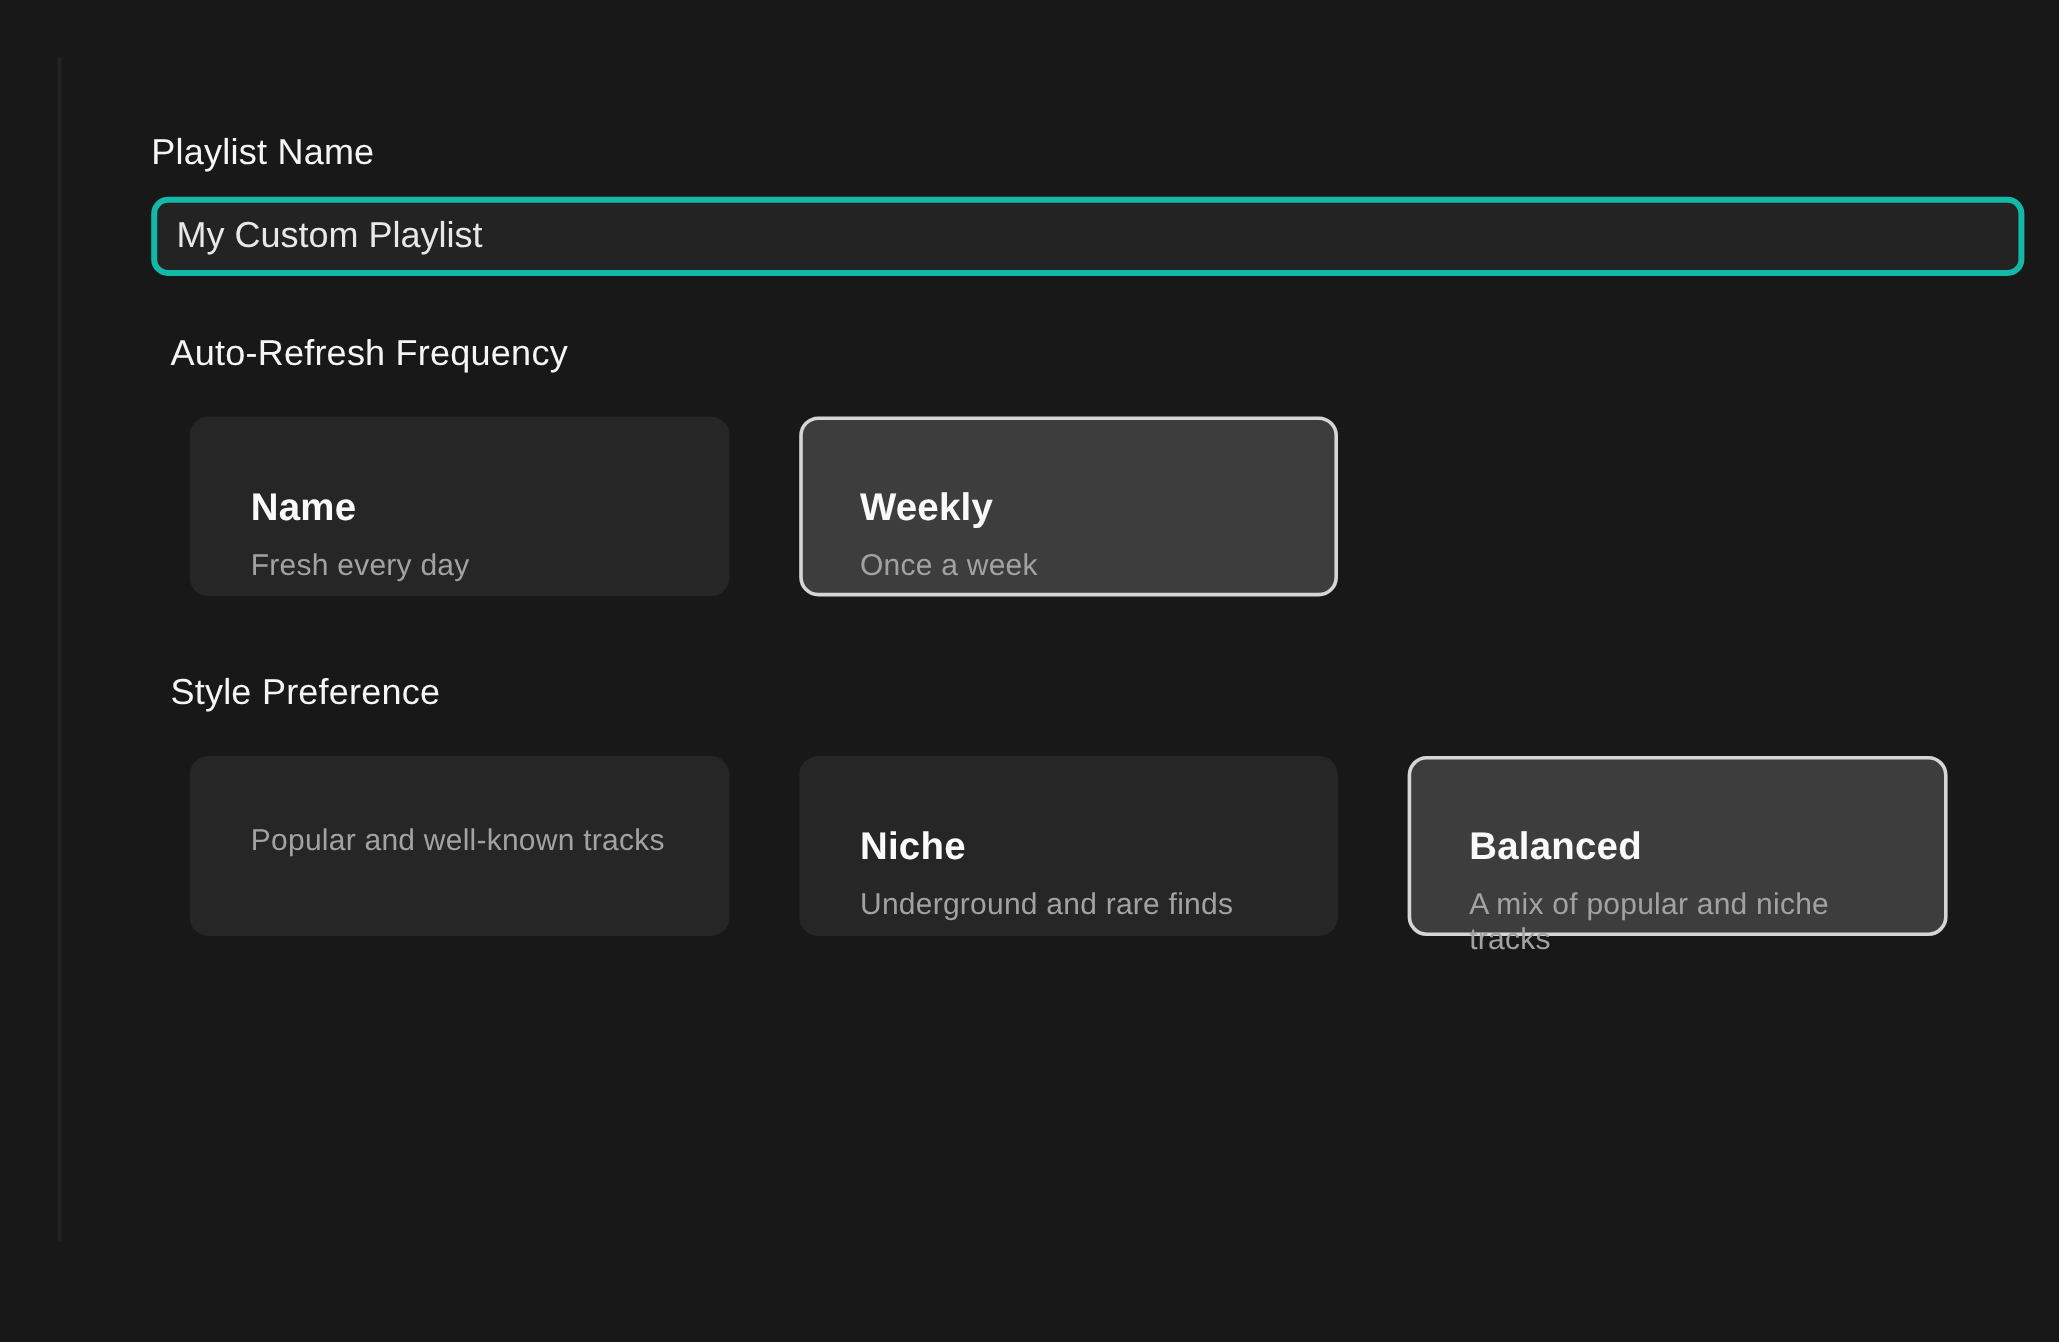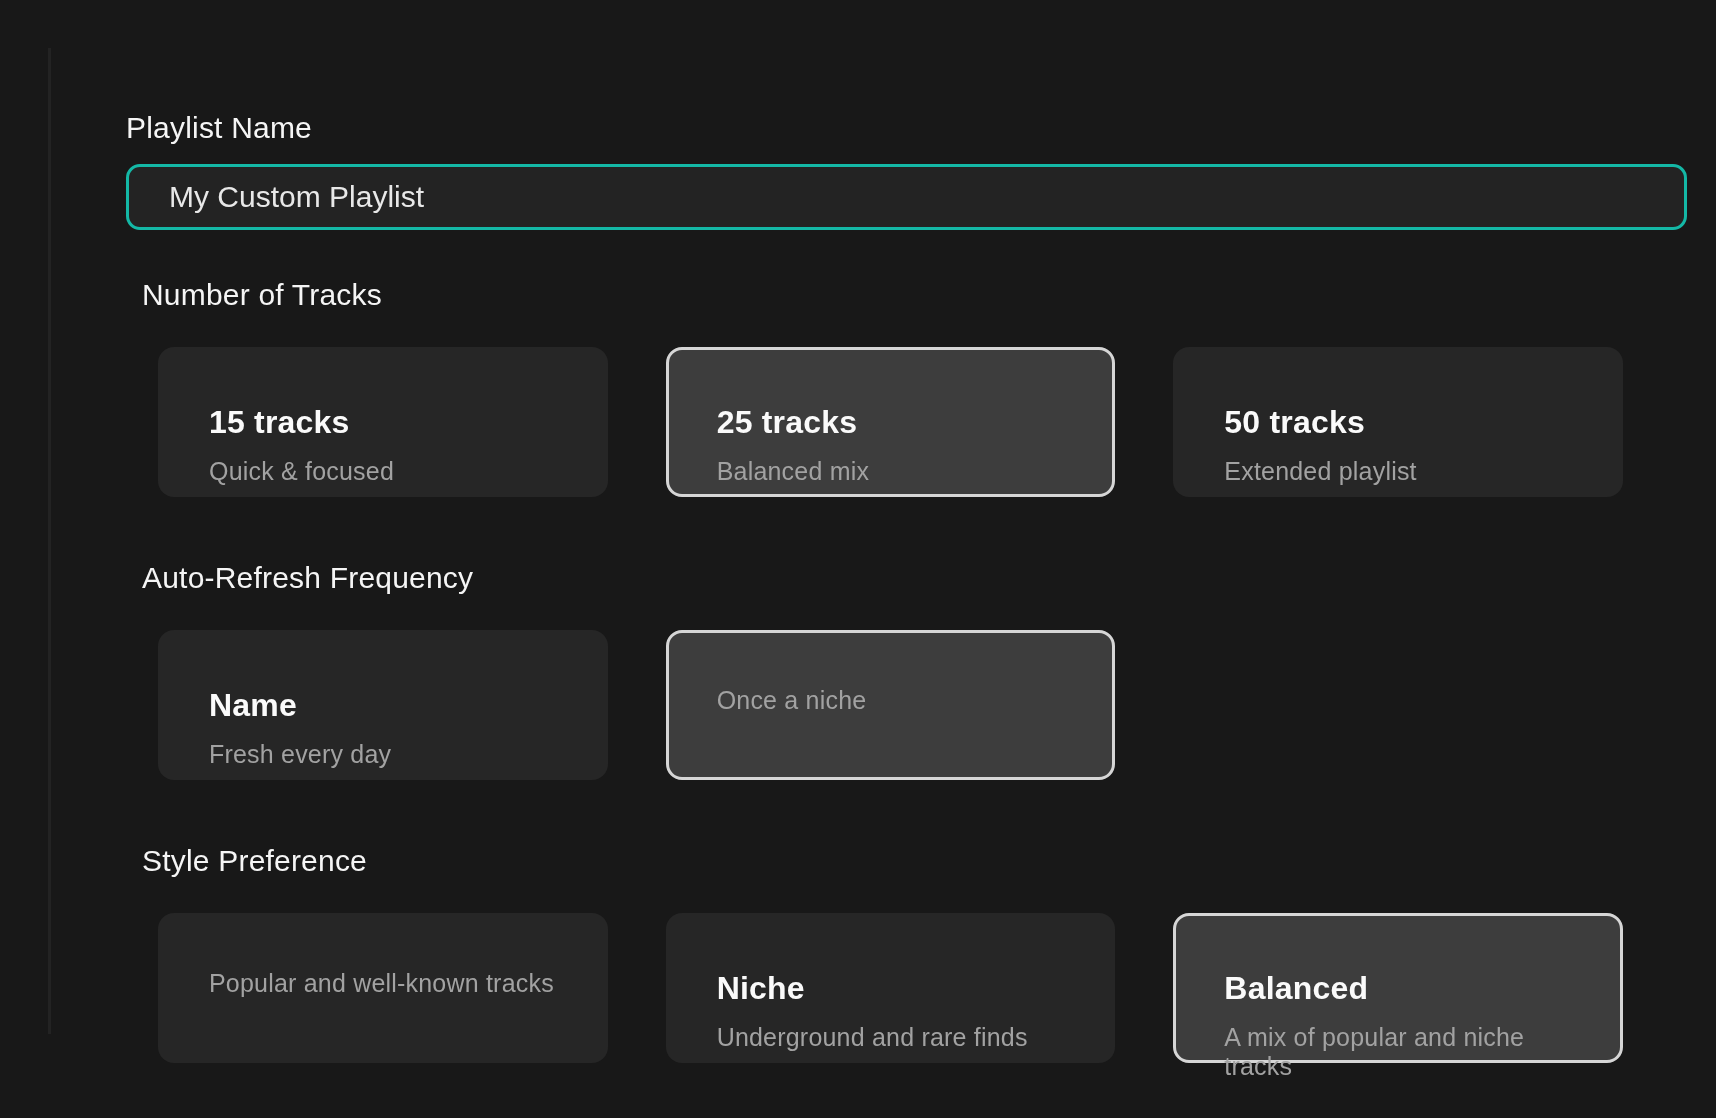--- a/index.html
+++ b/index.html
@@ -25,26 +25,26 @@
     color: #f5f5f5;
     letter-spacing: 0.2px;
     line-height: 1.1;
   }
   .text-input {
     display: block;
     width: 100%;
     height: 66px;
     margin-top: 20px;
     background: #232323;
-    border: 3px solid #14b8a6;
+    border: 5px solid #14b8a6;
     border-radius: 14px;
     color: #e8e8e8;
     font-family: "Liberation Sans", sans-serif;
     font-size: 30px;
-    padding: 0 40px;
+    padding: 0 16px;
     outline: none;
   }
   .section {
     margin-top: 48px;
   }
   .card-grid {
     margin-top: 20px;
     display: grid;
     grid-template-columns: repeat(3, 1fr);
     gap: 26px;
@@ -79,47 +79,31 @@
 </head>
 <body>
 
 <div class="edge-strip"></div>
 
 <div class="page">
 
   <div class="field-label">Playlist Name</div>
   <input class="text-input" type="text" value="My Custom Playlist" style="">
 
-  <div class="section">
-    <div class="field-label">Number of Tracks</div>
-    <div class="card-grid">
-      <div class="option-card">
-        <div class="card-title">15 tracks</div>
-        <div class="card-subtitle">Quick &amp; focused</div>
-      </div>
-      <div class="option-card selected">
-        <div class="card-title">25 tracks</div>
-        <div class="card-subtitle">Balanced mix</div>
-      </div>
-      <div class="option-card">
-        <div class="card-title">50 tracks</div>
-        <div class="card-subtitle">Extended playlist</div>
-      </div>
-    </div>
-  </div>
 
   <div class="section">
     <div class="field-label">Auto-Refresh Frequency</div>
     <div class="card-grid">
       <div class="option-card">
         <div class="card-title">Name</div>
         <div class="card-subtitle">Fresh every day</div>
       </div>
       <div class="option-card selected">
-        <div class="card-subtitle">Once a niche</div>
+        <div class="card-title">Weekly</div>
+        <div class="card-subtitle">Once a week</div>
       </div>
     </div>
   </div>
 
   <div class="section">
     <div class="field-label">Style Preference</div>
     <div class="card-grid">
       <div class="option-card">
         <div class="card-subtitle">Popular and well-known tracks</div>
       </div>

